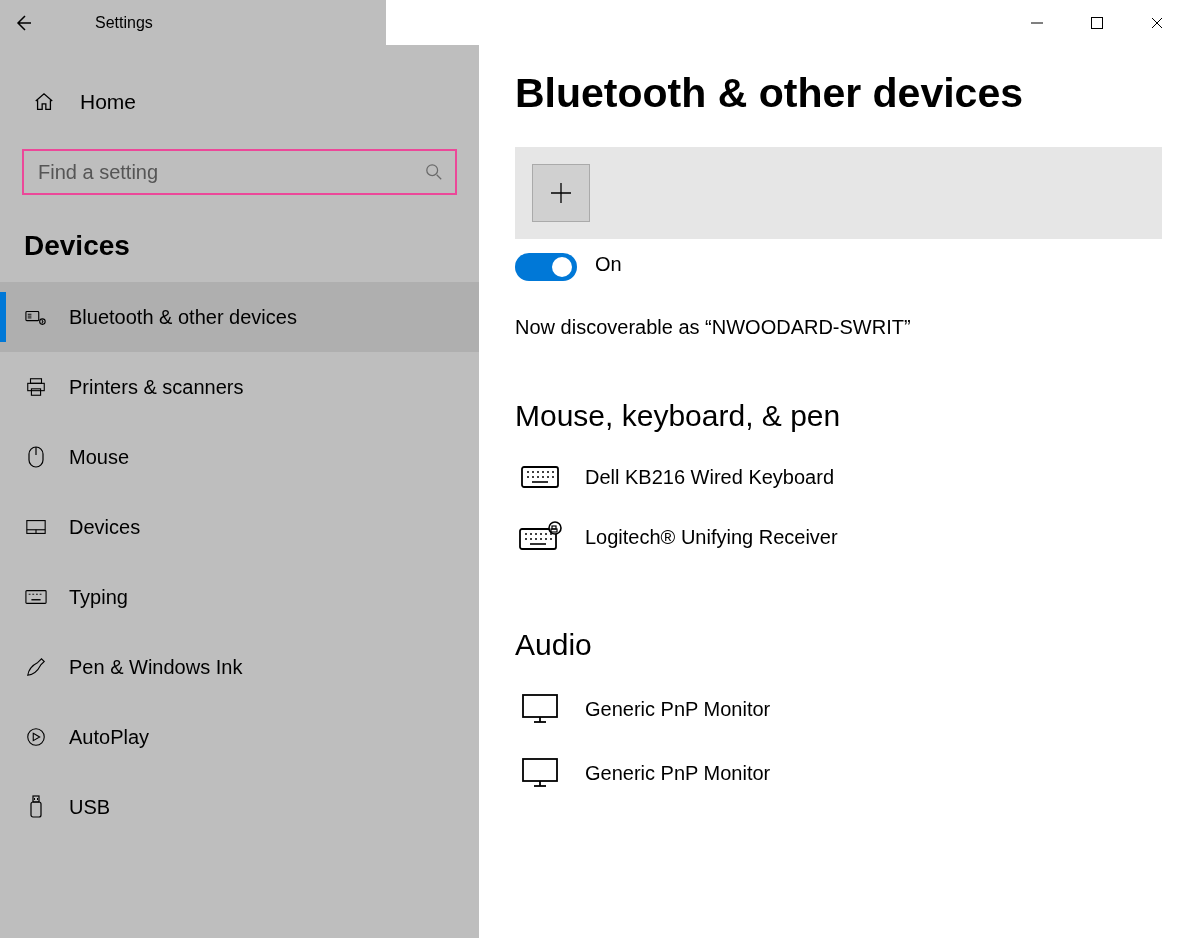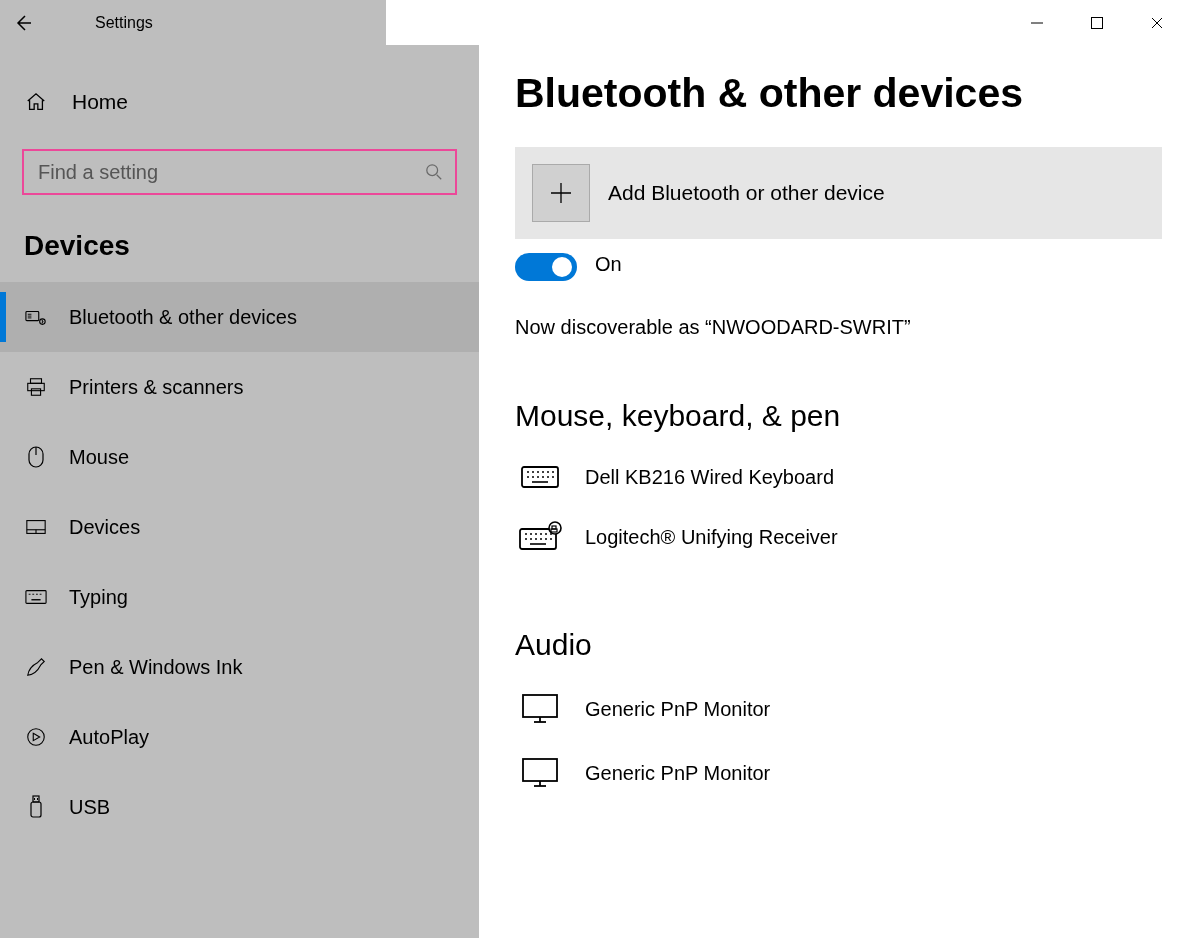--- a/index.html
+++ b/index.html
@@ -55,21 +55,21 @@
     min-height: 0;
   }
   .sidebar {
     width: 479px;
     background: #bebebe;
     padding-top: 30px;
   }
   .home-row {
     display: flex;
     align-items: center;
-    padding: 15px 25px;
+    padding: 15px 33px;
     cursor: pointer;
   }
   .home-row .icon {
     width: 22px;
     margin-right: 25px;
   }
   .home-row .label {
     font-size: 21px;
   }
   .search-wrap {
@@ -361,21 +361,20 @@
 
   <div class="content">
     <div class="page-title">Bluetooth &amp; other devices</div>
 
     <div class="add-device">
       <div class="plus-box">
         <svg width="26" height="26" viewBox="0 0 26 26">
             <path d="M13 3 V23 M3 13 H23" stroke="#000" stroke-width="1.3"></path>
           </svg>
       </div>
-      <div class="label">Add Bluetooth or other device</div>
     </div>
 
     <div class="toggle-row">
       <div class="toggle">
         <div class="knob"></div>
       </div>
       <div class="toggle-state">On</div>
     </div>
 
     <div class="discoverable">Now discoverable as “NWOODARD-SWRIT”</div>

